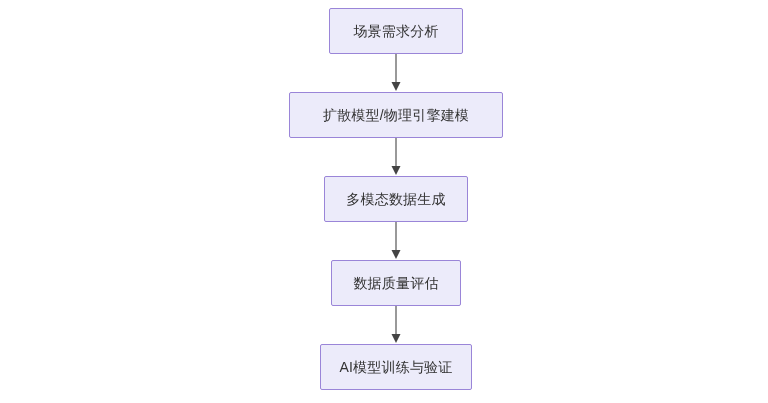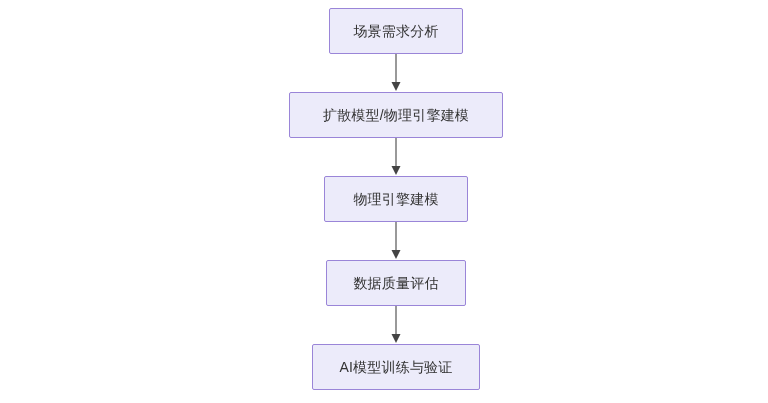--- a/index.html
+++ b/index.html
@@ -46,22 +46,22 @@
     font-size: 14px;
     line-height: 1;
     letter-spacing: 0.2px;
     white-space: nowrap;
     padding: 0 14px;
   }
 
   .node-1 { width: 134px; margin-top: 8px; }
   .node-2 { width: 214px; }
   .node-3 { width: 144px; }
-  .node-4 { width: 140px; align-items: center; }
-  .node-5 { width: 168px; }
+  .node-4 { width: 130px; align-items: center; }
+  .node-5 { width: 152px; }
 
   .connector {
     width: 20px;
     height: 38px;
     display: block;
     overflow: visible;
   }
   .connector .conn-line {
     stroke: #555555;
     stroke-width: 1.2;
@@ -89,21 +89,21 @@
     <div class="node node-2">
       <span>扩散模型/物理引擎建模</span>
     </div>
 
     <svg class="connector" viewBox="0 0 20 38">
       <line class="conn-line" x1="10" y1="0" x2="10" y2="30"></line>
       <polygon class="conn-head" points="10,37 5.5,28 14.5,28"></polygon>
     </svg>
 
     <div class="node node-3">
-      <span>物理引擎建模</span>
+      <span>多模态数据生成</span>
     </div>
 
     <svg class="connector" viewBox="0 0 20 38">
       <line class="conn-line" x1="10" y1="0" x2="10" y2="30"></line>
       <polygon class="conn-head" points="10,37 5.5,28 14.5,28"></polygon>
     </svg>
 
     <div class="node node-4">
       <span>数据质量评估</span>
     </div>

